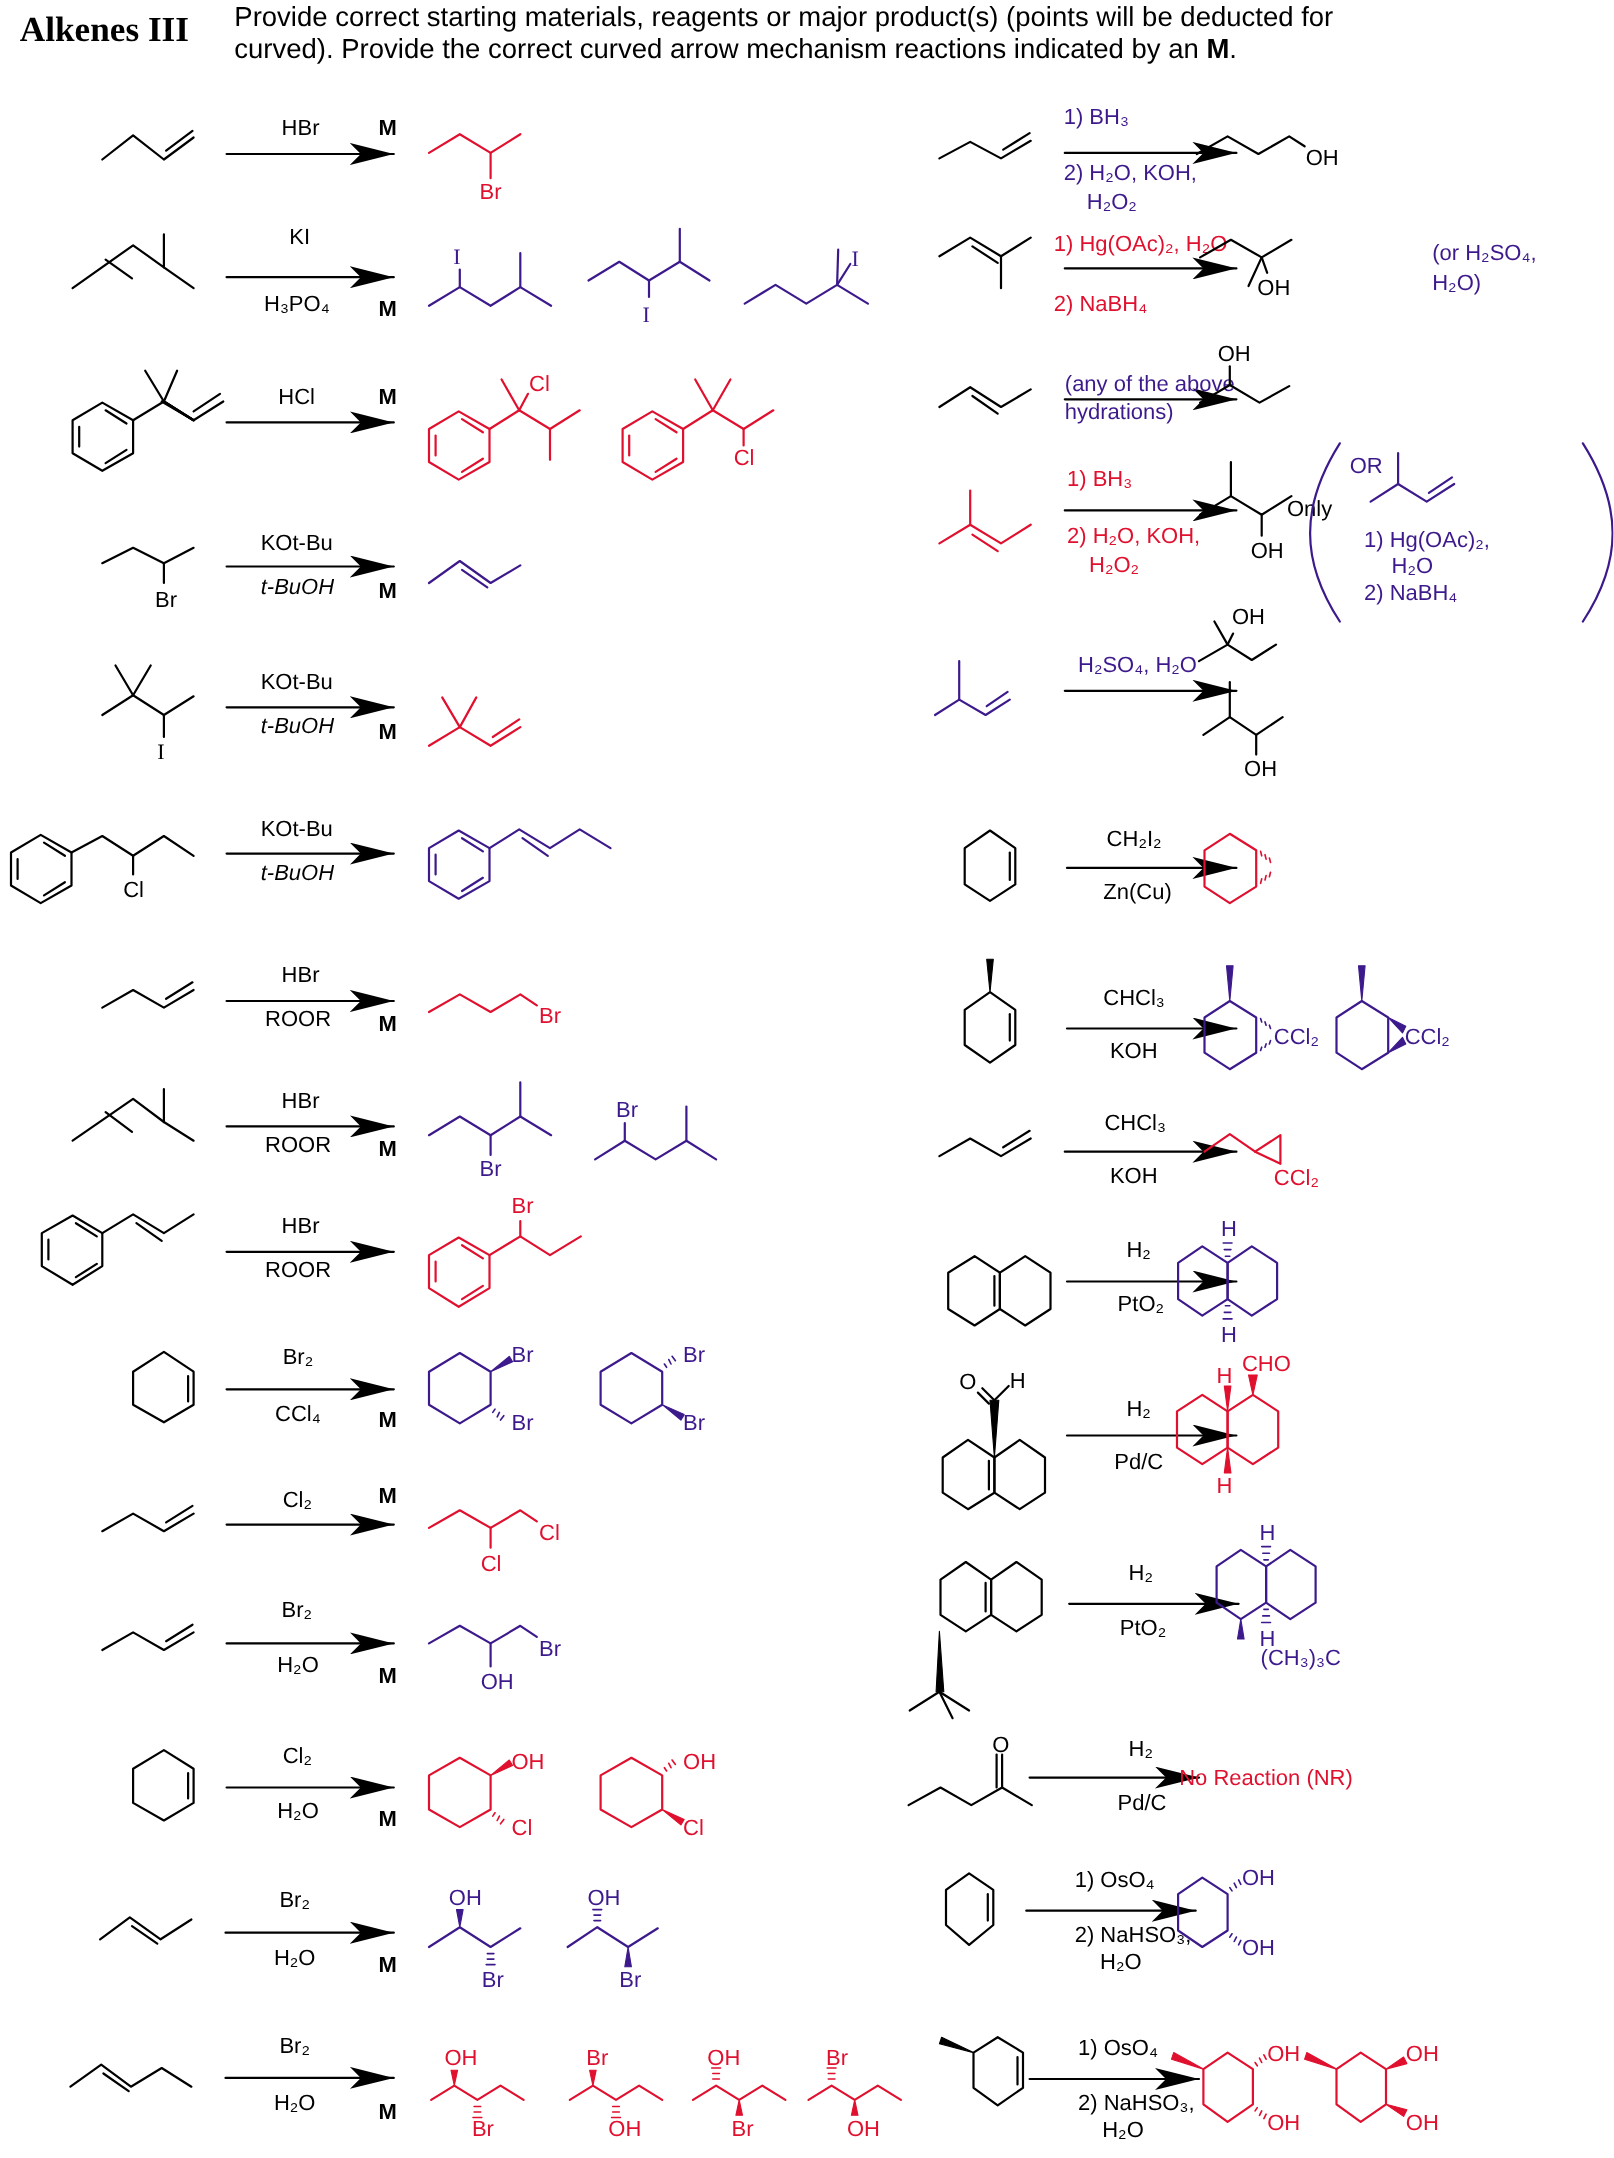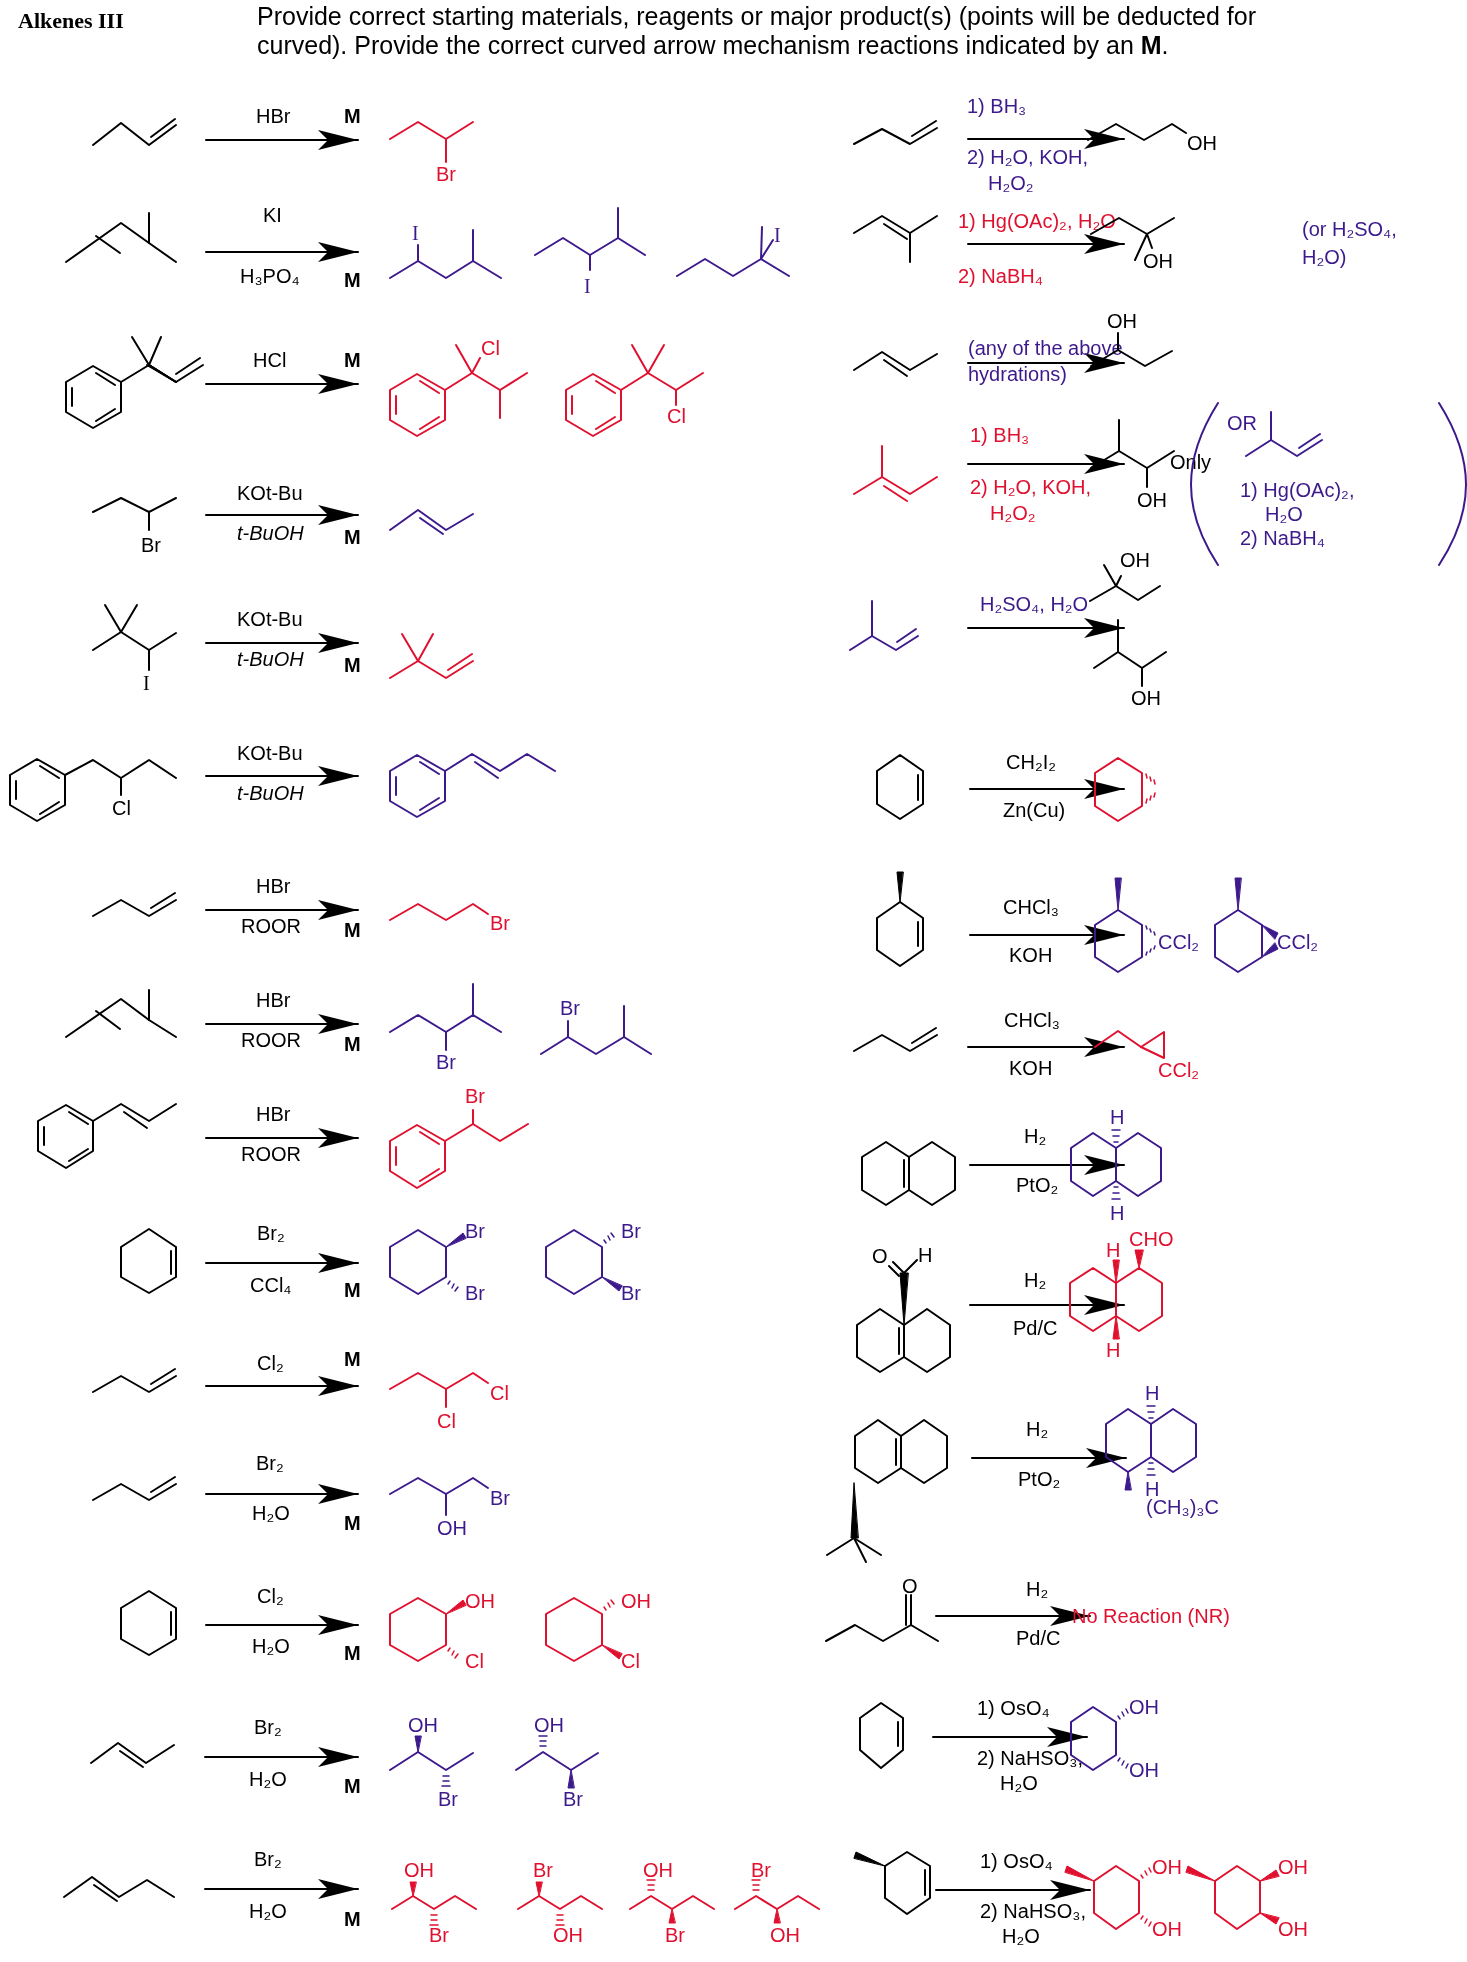--- a/index.html
+++ b/index.html
@@ -1,20 +1,20 @@
 <!DOCTYPE html>
 <html><head>
 <meta charset="utf-8">
 <style>
   html, body { margin:0; padding:0; background:#ffffff; }
   body { width:1467px; height:1962px; position:relative; overflow:hidden;
          font-family:"Liberation Sans", sans-serif; color:#000; }
   .title { position:absolute; left:18px; top:8px; font-family:"Liberation Serif", serif;
-           font-weight:bold; font-size:22px; }
-  .instr { position:absolute; left:213px; top:2px; font-size:25px; line-height:29px; width:1200px;margin-left:44px; }
+           font-weight:bold; font-size:32px; }
+  .instr { position:absolute; left:213px; top:2px; font-size:25px; line-height:29px; width:1200px; }
   .instr b { font-weight:bold; }
   svg#canvas { position:absolute; left:0; top:0; }
   .lbl { font-family:"Liberation Sans", sans-serif; font-size:20px; }
   .m { font-family:"Liberation Sans", sans-serif; font-weight:bold; font-size:20px; }
 </style>
 </head>
 <body>
 
 <div class="title">Alkenes III</div>
 <div class="instr">

